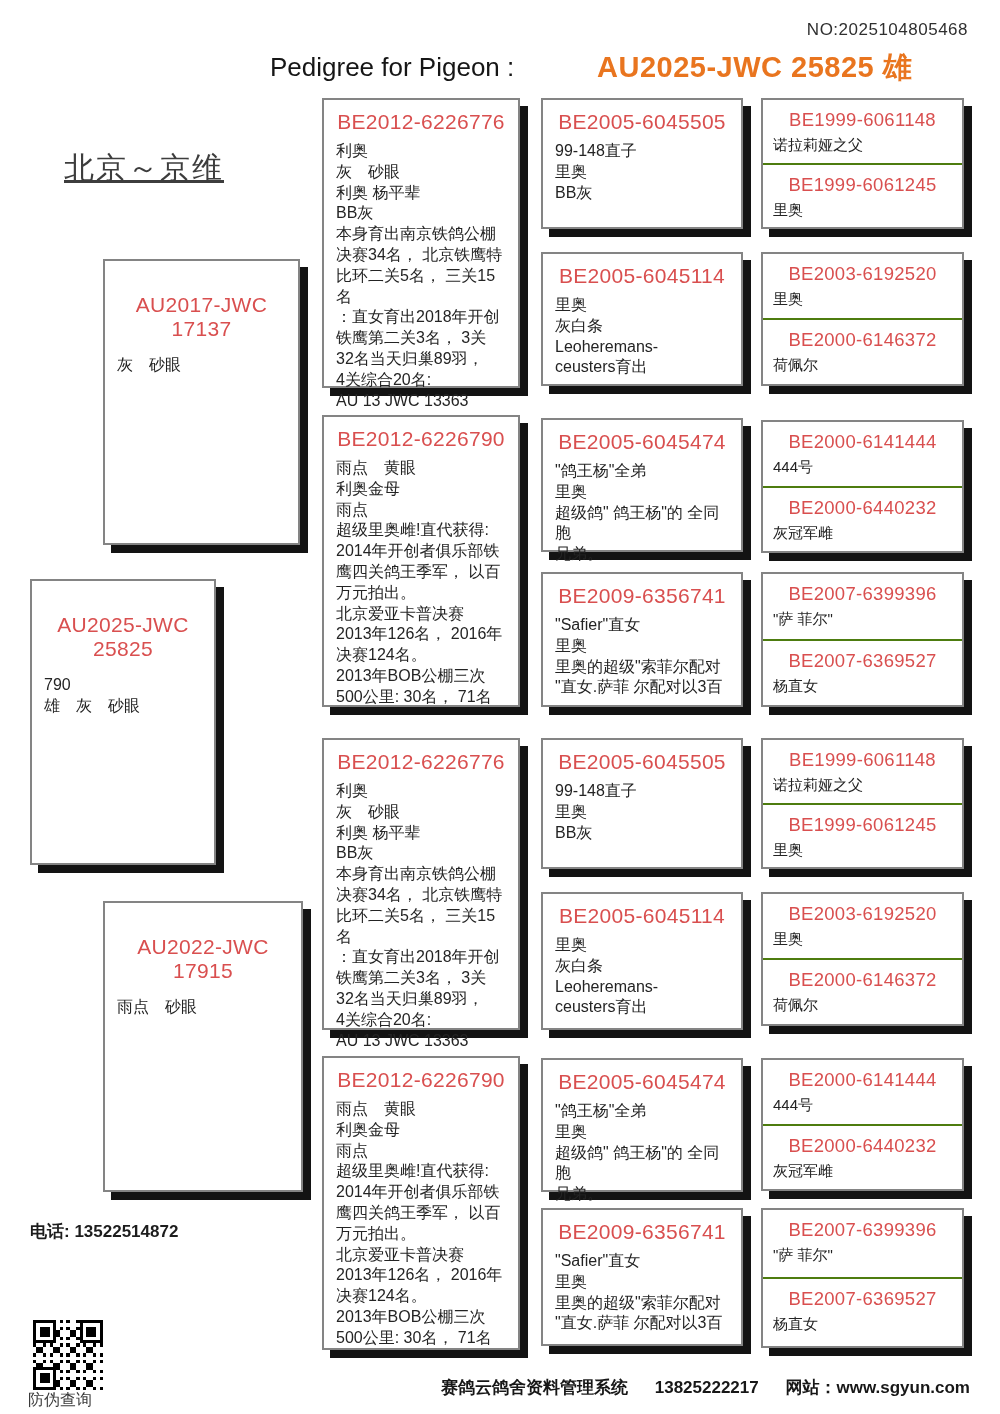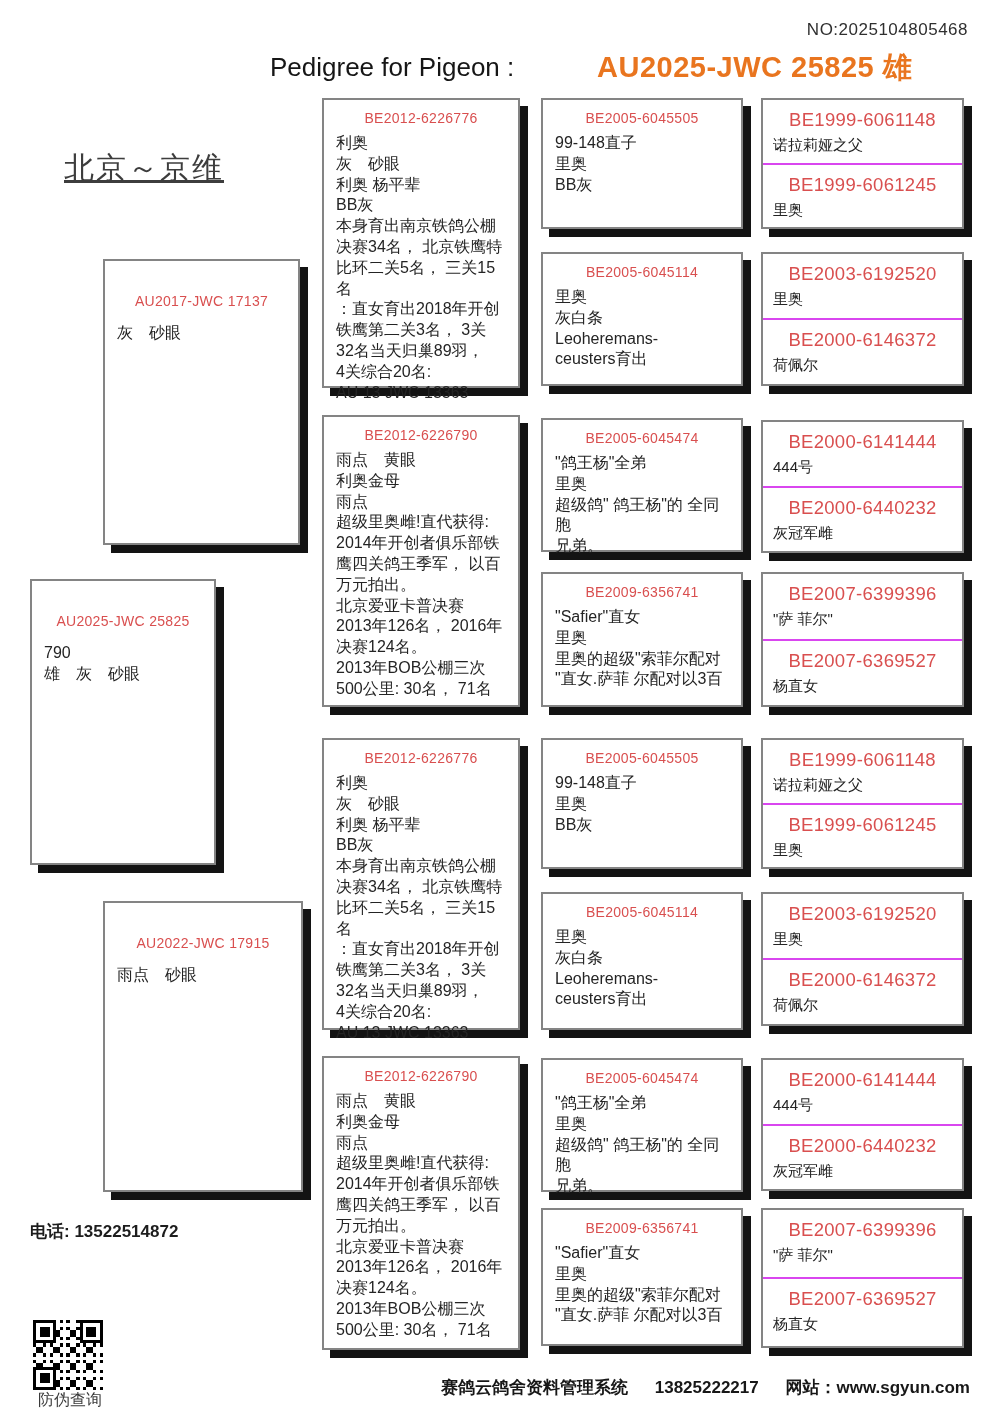--- a/index.html
+++ b/index.html
@@ -5,35 +5,35 @@
   html,body{margin:0;padding:0;}
   body{font-family:"Liberation Sans",sans-serif;background:#ffffff;}
   .page{position:relative;width:1000px;height:1414px;background:#ffffff;overflow:hidden;}
 
   .no-label{position:absolute;top:20px;right:32px;font-size:17px;color:#2f2f2f;letter-spacing:.5px;}
   .title-prefix{position:absolute;left:270px;top:52px;font-size:26px;color:#161616;}
   .title-bird{position:absolute;left:597px;top:48px;font-size:29px;font-weight:700;color:#e9751f;letter-spacing:.5px;}
   .loft-name{position:absolute;left:64px;top:148px;font-size:30px;font-weight:500;color:#3d3d3d;letter-spacing:2px;text-decoration:underline;}
 
   .pbox{position:absolute;background:#fff;border:2px solid #848484;box-shadow:8px 8px 0 #131313;box-sizing:border-box;}
-  .ptitle{color:#d94f4f;text-align:center;font-size:14px;padding-top:10px;letter-spacing:.3px;}
+  .ptitle{color:#d94f4f;text-align:center;font-size:21px;padding-top:10px;letter-spacing:.3px;}
   .pbody{white-space:pre-line;font-size:16px;line-height:1.3;padding:7px 8px 0 12px;color:#242424;}
   .gen1 .ptitle{padding-top:32px;}
   .gen1 .pbody{padding-top:14px;}
 
   .pair{display:flex;flex-direction:column;}
   .pair .cell{flex:1;position:relative;box-sizing:border-box;}
-  .pair .cell.top{border-bottom:2px solid #d946ef;}
+  .pair .cell.top{border-bottom:2px solid #4d7c0f;}
   .pair .ptitle{padding-top:9px;font-size:18.5px;}
   .pair .plabel{font-size:15px;padding:5px 0 0 10px;color:#242424;}
 
   .phone-line{position:absolute;left:30px;top:1220px;font-size:17px;font-weight:600;color:#1d1d1d;text-align:center;}
   .qr{position:absolute;left:33px;top:1320px;width:70px;height:70px;}
   .qr svg{display:block;width:70px;height:70px;}
-  .qr-label{position:absolute;left:28px;top:1390px;width:84px;text-align:center;font-size:16px;color:#3a3a3a;}
+  .qr-label{position:absolute;left:28px;top:1390px;width:84px;text-align:left;font-size:16px;color:#3a3a3a;}
   .footer-line{position:absolute;right:30px;top:1376px;font-size:17px;font-weight:700;color:#171717;}
   .footer-line span{margin-left:22px;}
   .footer-line span:first-child{margin-left:16px;}
 </style>
 </head>
 <body>
 
 <div class="page">
 
   <div class="no-label">NO:2025104805468</div>

